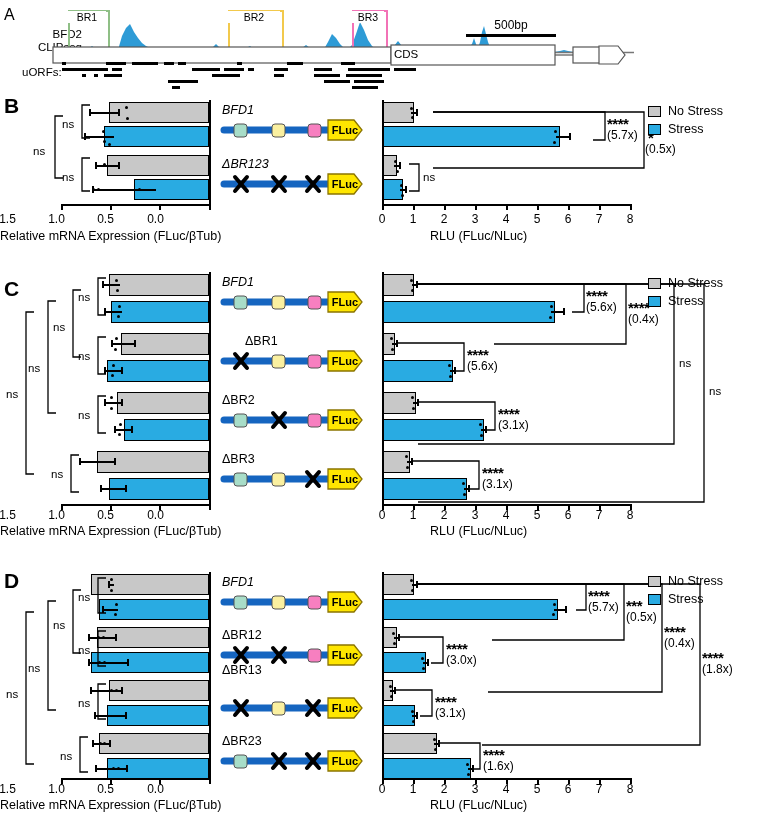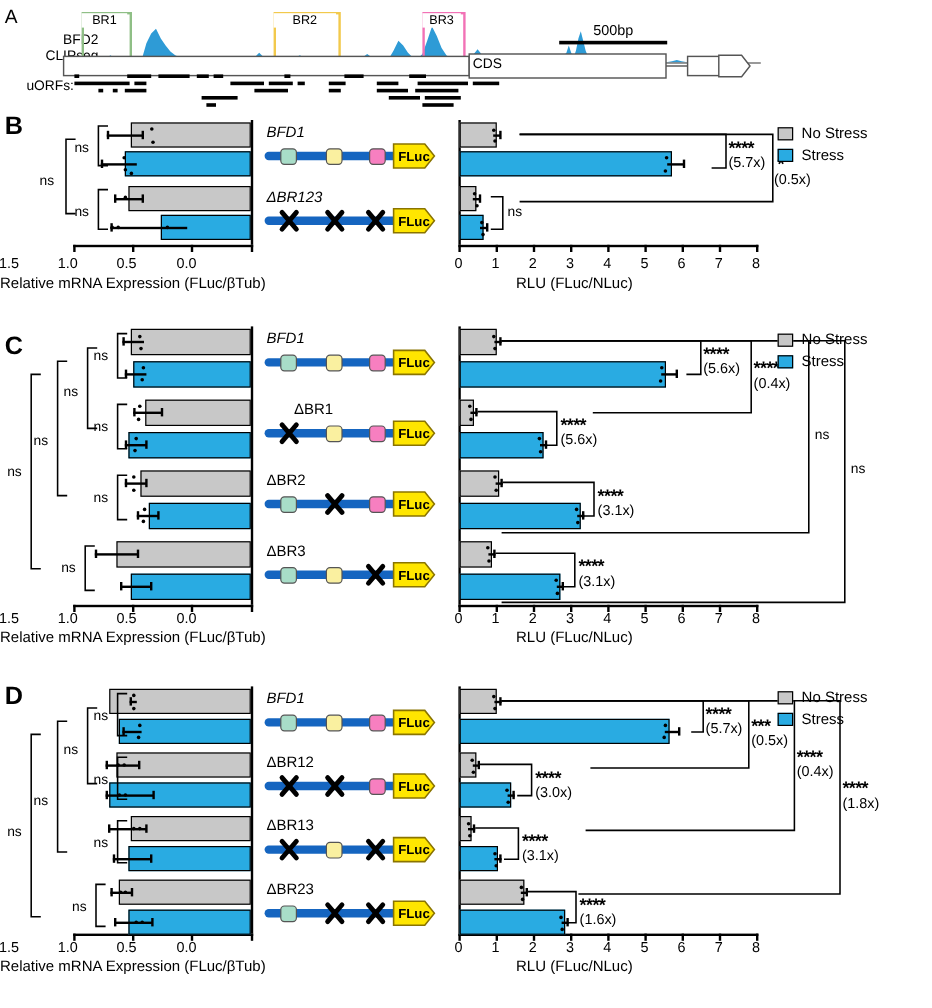--- a/index.html
+++ b/index.html
@@ -618,21 +618,21 @@
   <g stroke="#000" stroke-width="4" stroke-linecap="round">
     <line x1="13" y1="5" x2="25" y2="19"></line>
       <line x1="25" y1="5" x2="13" y2="19"></line>
     <line x1="51" y1="5" x2="63" y2="19"></line>
       <line x1="63" y1="5" x2="51" y2="19"></line>
   </g>
   <rect x="86" y="6" width="13" height="13" rx="3" fill="#f77fc0" stroke="#555" stroke-width="1"></rect>
   <polygon points="106,2 132,2 140,12 132,22 106,22" fill="#FFE600" stroke="#8a7400" stroke-width="1.3"></polygon>
   <text x="123" y="16" font-size="11" font-weight="bold" text-anchor="middle" font-family="Liberation Sans, sans-serif">FLuc</text>
 </svg>
-<div class="abs constr-name" style="left:222px;top:681px;">ΔBR13</div>
+<div class="abs constr-name" style="left:222px;top:663px;">ΔBR13</div>
 <svg class="abs" style="left:222px;top:696px;" width="140" height="24">
   <line x1="2" y1="12" x2="106" y2="12" stroke="#1565C0" stroke-width="7" stroke-linecap="round"></line>
   <g stroke="#000" stroke-width="4" stroke-linecap="round">
       <line x1="13" y1="5" x2="25" y2="19"></line>
       <line x1="25" y1="5" x2="13" y2="19"></line>
     </g>
   <rect x="50" y="6" width="13" height="13" rx="3" fill="#faf0a0" stroke="#555" stroke-width="1"></rect>
   <g stroke="#000" stroke-width="4" stroke-linecap="round">
       <line x1="85" y1="5" x2="97" y2="19"></line>
       <line x1="97" y1="5" x2="85" y2="19"></line>

